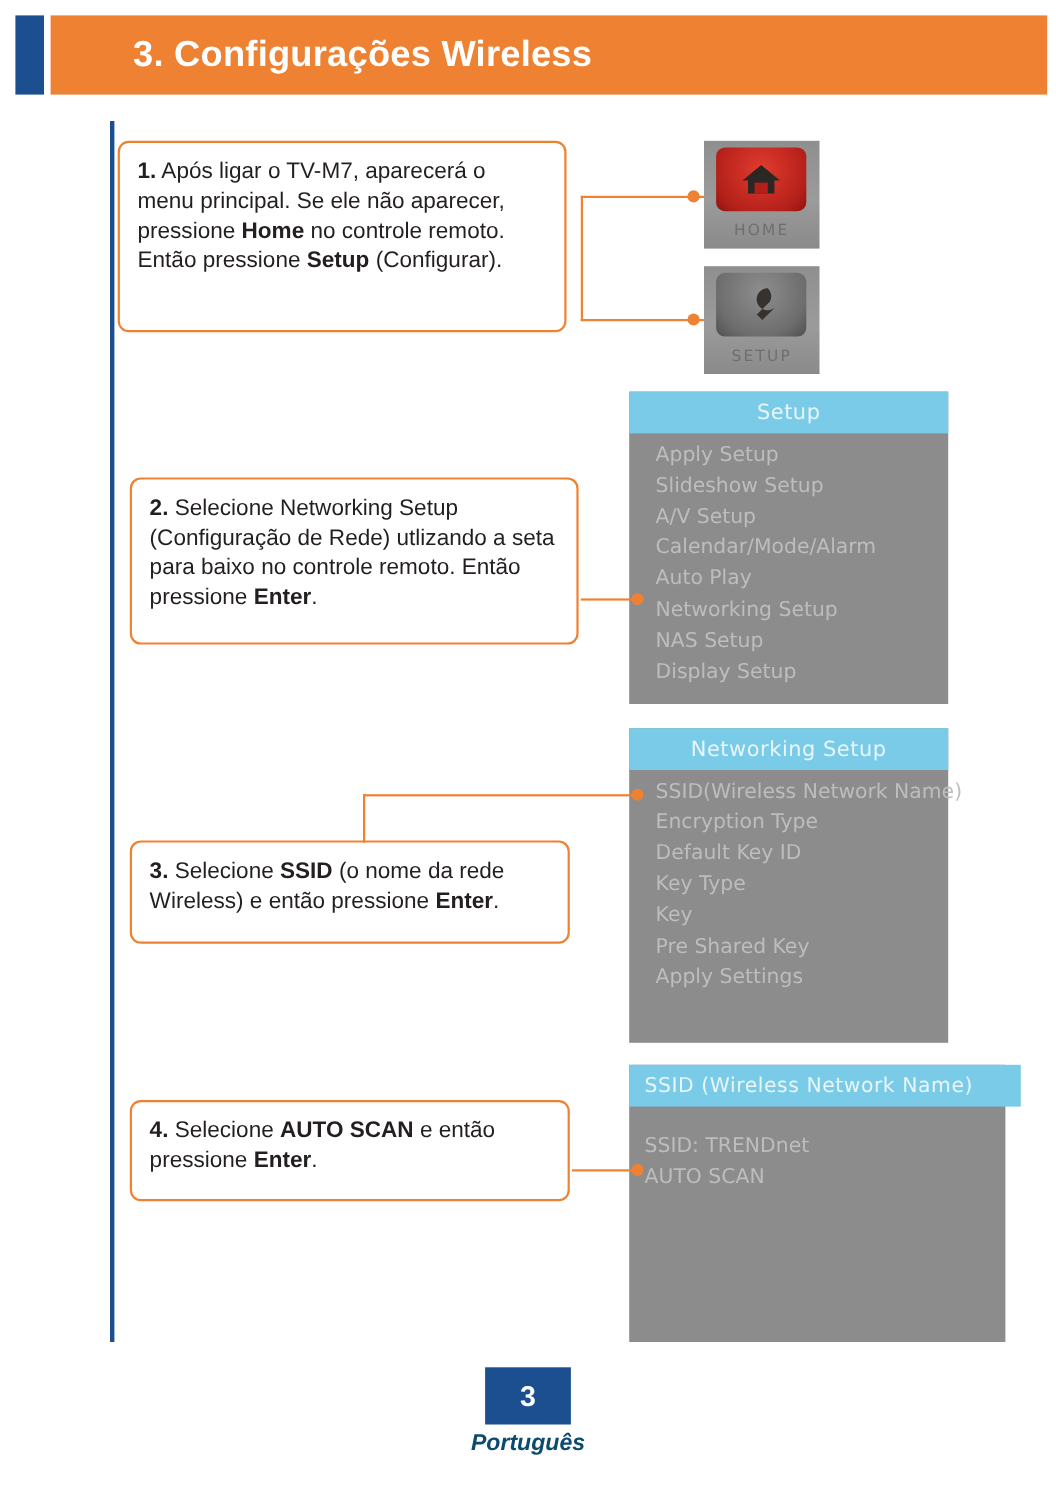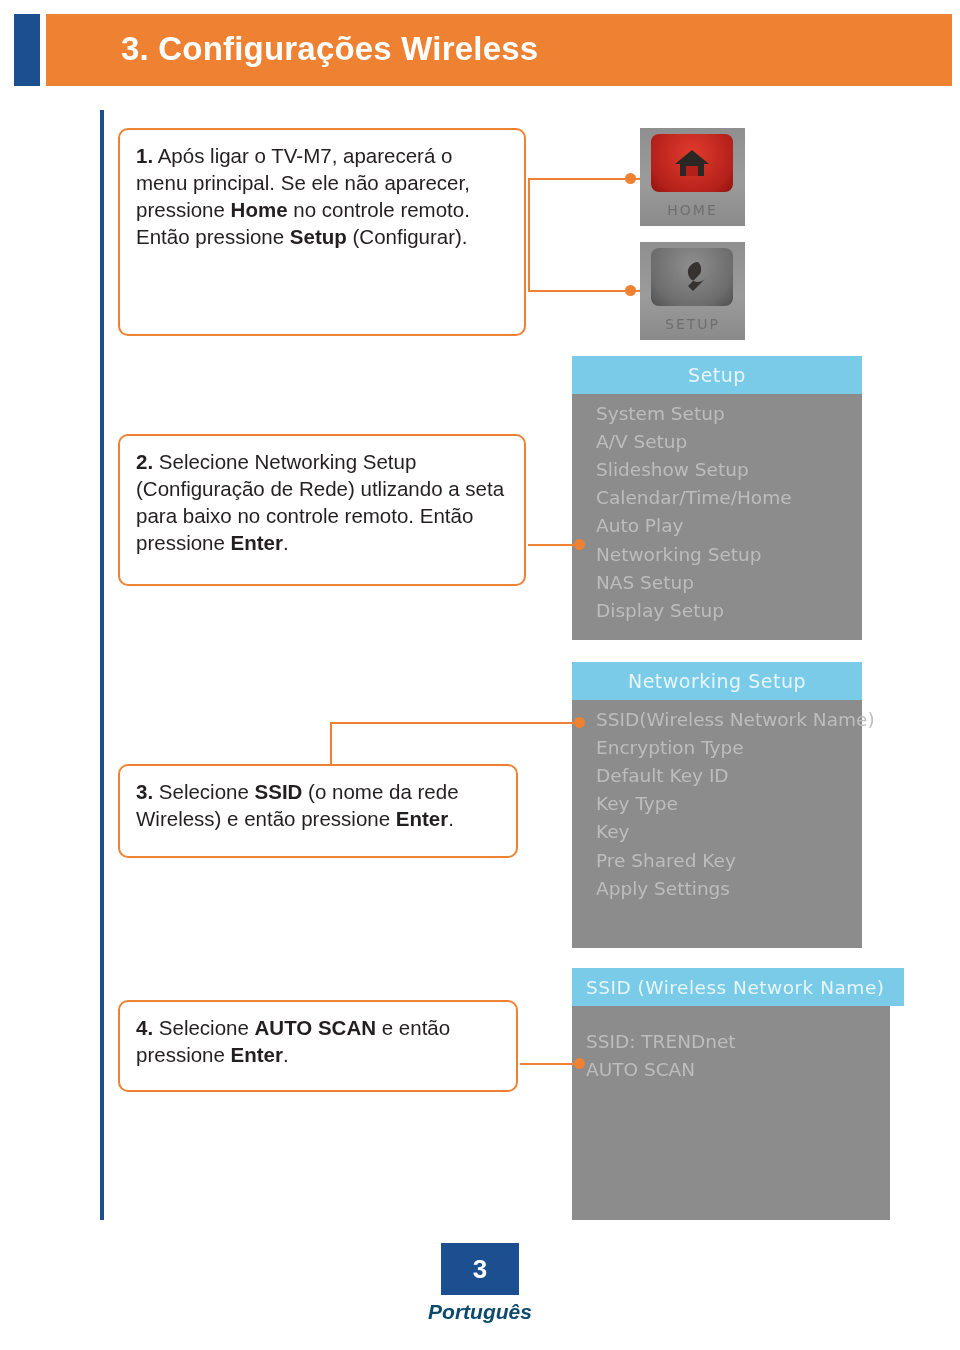--- a/index.html
+++ b/index.html
@@ -73,21 +73,21 @@
     font-size: 20.5px;
     line-height: 1.32;
   }
   .callout .num {
     font-weight: bold;
   }
   .callout b {
     font-weight: bold;
   }
 
-  #callout-1 { left: 118px; top: 128px;  width: 408px; height: 208px; }
+  #callout-1 { left: 107px; top: 128px;  width: 408px; height: 174px; }
   #callout-2 { left: 118px; top: 434px;  width: 408px; height: 152px; }
   #callout-3 { left: 118px; top: 764px;  width: 400px; height: 94px;  }
   #callout-4 { left: 118px; top: 1000px; width: 400px; height: 92px;  }
 
   
   .conn {
     position: absolute;
     background: #ef8132;
     height: 2px;
   }
@@ -185,21 +185,21 @@
     right: 8px;
   }
   .osd-item {
     font-size: 18.5px;
     line-height: 1.52;
     color: #bdbdbd;
     white-space: nowrap;
   }
   #osd-setup  { left: 572px; top: 356px;  width: 290px; height: 284px; }
   #osd-net    { left: 572px; top: 662px;  width: 290px; height: 286px; }
-  #osd-ssid   { left: 572px; top: 968px;  width: 318px; height: 252px; }
+  #osd-ssid   { left: 572px; top: 968px;  width: 342px; height: 252px; }
   #osd-ssid .osd-title {
     background: #79cbe8;
     justify-content: flex-start;
     padding-left: 14px;
     font-size: 18.5px;
   }
   #osd-ssid .osd-list { top: 60px; left: 14px; }
 
   
   .footer-badge {
@@ -268,24 +268,24 @@
         <path d="M24 2 a10 10 0 1 0 7 17 l-12 12 l-5 -5 l12 -12 a10 10 0 0 0 -2 -12 z" fill="#35322f"></path>
       </svg>
     </div>
   </div>
   <div class="btn-label">SETUP</div>
 </div>
 
 <div class="osd" id="osd-setup">
   <div class="osd-title">Setup</div>
   <div class="osd-list">
-    <div class="osd-item">System Setup</div>
+    <div class="osd-item">Apply Setup</div>
+    <div class="osd-item">Slideshow Setup</div>
     <div class="osd-item">A/V Setup</div>
-    <div class="osd-item">Slideshow Setup</div>
-    <div class="osd-item">Calendar/Time/Home</div>
+    <div class="osd-item">Calendar/Mode/Alarm</div>
     <div class="osd-item">Auto Play</div>
     <div class="osd-item">Networking Setup</div>
     <div class="osd-item">NAS Setup</div>
     <div class="osd-item">Display Setup</div>
   </div>
 </div>
 
 <div class="callout" id="callout-2">
   <span class="num">2.</span>
   <span><span>Selecione Networking Setup (Configuração de Rede) utlizando a seta para baixo no controle remoto. Então pressione </span><b>Enter</b><span>.</span></span>

